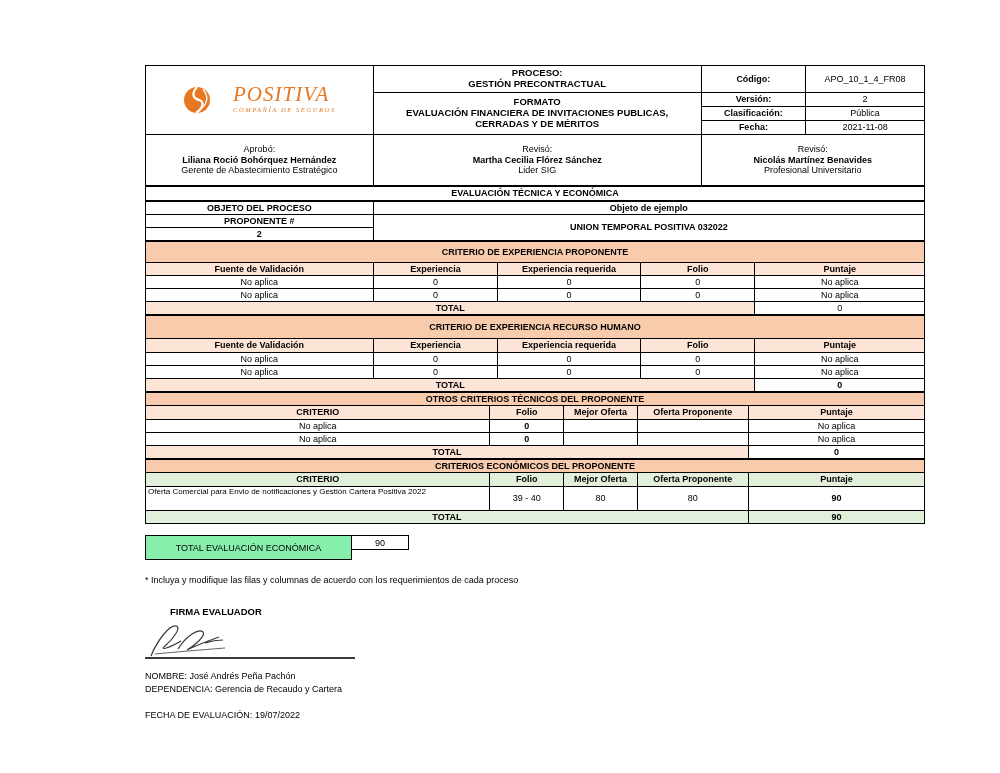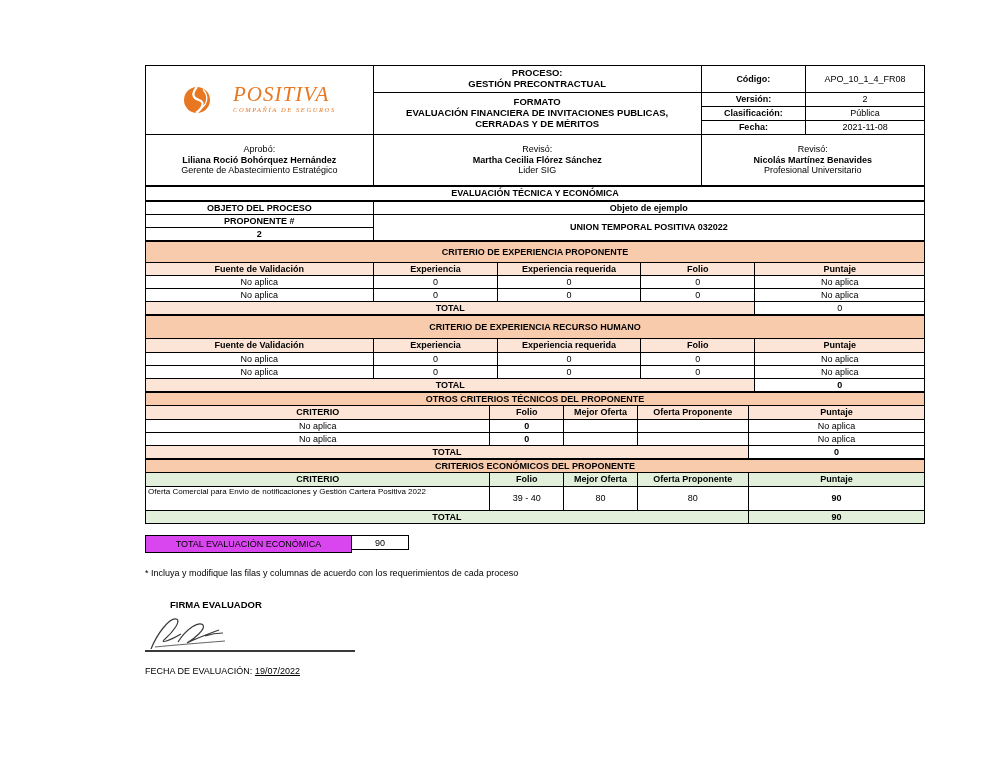--- a/index.html
+++ b/index.html
@@ -27,35 +27,35 @@
   .hdr-title { font-size:9.5px; font-weight:bold; }
   .logo-cell { padding:2px; }
   .logo-wrap { display:flex; justify-content:center; gap:20px;font-style:italic; }
   .brand-col { display:flex; flex-direction:column; align-items:flex-start; }
   .brand { font-family:"Liberation Serif", serif; color:#E87722; font-size:21px; line-height:1; letter-spacing:1px; }
   .tagline { font-family:"Liberation Serif", serif; color:#E87722; font-size:6.5px; letter-spacing:1.6px; margin-top:1px; }
 
   
   .sumrow { display:flex; margin-top:11px; }
   .sumrow .lab {
-    width:207px; height:18px; background:#d946ef; border:1.5px solid #000;
+    width:207px; height:25px; background:#86efac; border:1.5px solid #000;
     font-size:9px; display:flex; align-items:center; justify-content:center;
   }
   .sumrow .val {
     width:57px; height:15px; background:#fff; border:1.5px solid #000; border-left:none;
     font-size:9px; display:flex; align-items:center; justify-content:center;
   }
 
   .note { font-size:9px; margin-top:15px; }
   .firma { font-size:9.5px; font-weight:bold; margin-top:21px;padding-left:25px; }
   .sig-block { margin-top:2px; width:210px; }
   .sig-line { width:210px; border-bottom:2px solid #3a3a3a; margin-top:-6px; }
   .id-lines { font-size:9px; margin-top:11px; line-height:1.45; }
   .fecha-line { font-size:9px; margin-top:14px; }
-  .fecha-line .u { text-decoration:underline; }
+  .fecha-line .u { }
 </style>
 </head>
 <body>
 
 <div class="sheet">
 
   <table>
     <colgroup>
         <col style="width:207px">
         <col style="width:298px">
@@ -313,19 +313,29 @@
 
   <div class="sig-block">
     <svg width="95" height="40" viewBox="0 0 95 40">
       <path d="M6 37 C12 22 24 6 31 7 C37 8 28 20 20 27 C14 32 24 29 36 22" stroke="#3a3a3a" stroke-width="1.2" fill="none"></path>
       <path d="M33 30 C42 16 54 9 58 13 C61 17 49 27 42 31 C52 26 66 21 74 18 M60 24 C66 22 72 21 78 21" stroke="#3a3a3a" stroke-width="1.2" fill="none"></path>
       <path d="M10 35 C30 33 55 31 80 29" stroke="#3a3a3a" stroke-width="0.8" fill="none"></path>
     </svg>
     <div class="sig-line"></div>
   </div>
 
+  <div class="id-lines">
+    <div>
+      <span>NOMBRE:</span>
+      <span>José Andrés Peña Pachón</span>
+    </div>
+    <div>
+      <span>DEPENDENCIA:</span>
+      <span>Gerencia de Recaudo y Cartera</span>
+    </div>
+  </div>
 
   <div class="fecha-line">
     <span>FECHA DE EVALUACIÓN:</span>
     <span class="u">19/07/2022</span>
   </div>
 
 </div>
 
 </body></html>

